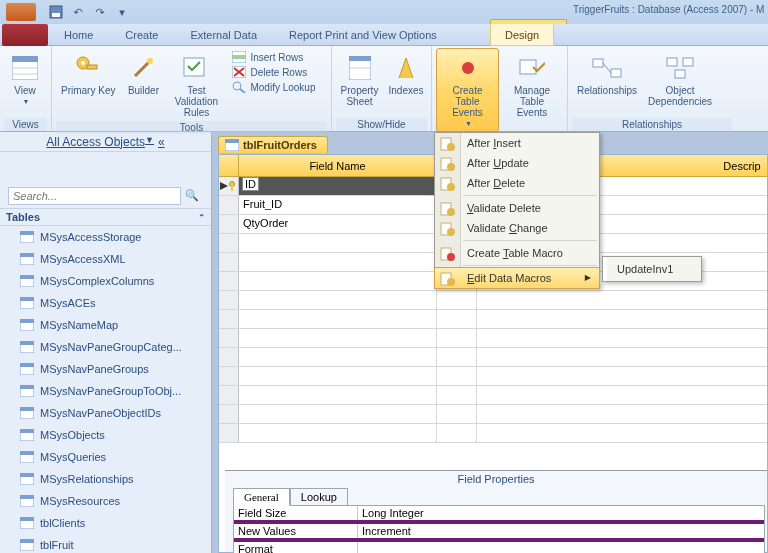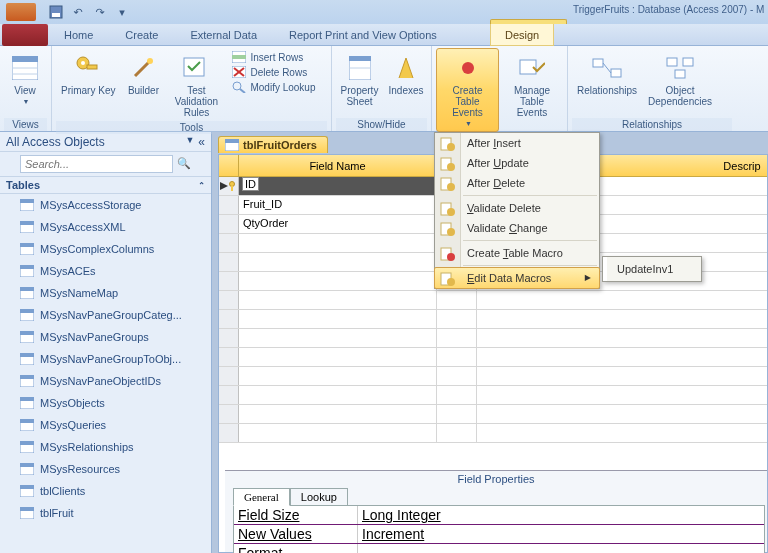--- a/index.html
+++ b/index.html
@@ -25,23 +25,23 @@
 .big-btn { display: flex; flex-direction: column; align-items: center; justify-content: flex-start; padding: 2px 4px; min-width: 42px; text-align: center; color: #3b5a82; font-size: 10px; line-height: 11px; cursor: pointer; border: 1px solid transparent; border-radius: 3px; }
 .big-btn.active { background: linear-gradient(#fff0b5, #ffd869 50%, #ffc94e); border-color: #d2a14a; }
 .big-btn .icon { width: 32px; height: 30px; margin: 2px 0; display:flex;align-items:center;justify-content:center; }
 .small-row { display: flex; align-items: center; gap: 4px; padding: 1px 4px; color: #3b5a82; font-size: 10px; cursor: pointer; white-space: nowrap; }
 .small-stack { display: flex; flex-direction: column; gap: 1px; padding-top: 2px; }
 .drop-arrow { font-size: 7px; margin-left: 2px; color: #3b5a82; }
 
 .workarea { display: flex; height: calc(553px - 24px - 22px - 86px); }
 
 .navpane { width: 212px; background: #e6eef9; border-right: 1px solid #97b3d7; display: flex; flex-direction: column; }
-.nav-header { height: 20px; display: flex; align-items: center; justify-content: space-between; padding: 0 6px; color: #2b4e80; font-size: 12px; border-bottom: 1px solid #c6d5e8; }
+.nav-header { height: 20px; display: flex; align-items: center; justify-content: center; padding: 0 6px; color: #2b4e80; font-size: 12px; border-bottom: 1px solid #c6d5e8; text-decoration: underline; }
 .nav-header-icons { display: flex; gap: 4px; }
-.search-row { padding: 3px 20px; border-bottom: 1px solid #c6d5e8; display:flex; }
+.search-row { padding: 3px 8px; border-bottom: 1px solid #c6d5e8; display:flex;margin-top:32px; }
 .search-input { flex: 1; font-style: italic; color: #7a7a7a; border: 1px solid #b5c8e0; padding: 2px 4px; font-size: 11px; background: #fff; }
 .nav-cat { padding: 2px 6px; color: #2b4e80; font-size: 11px; font-weight: bold; border-bottom: 1px solid #c6d5e8; display:flex;justify-content:space-between;align-items:center; }
 .nav-list { flex: 1; overflow: auto; }
 .nav-item { display: flex; align-items: center; gap: 6px; padding: 5px 8px 5px 20px; color: #2b4e80; font-size: 11px; cursor: pointer; }
 .table-icon { width: 14px; height: 12px; }
 
 .canvas { flex: 1; background: #b4c6de; position: relative; }
 .doc-tab { position: absolute; left: 6px; top: 4px; background: linear-gradient(#ffe79b, #ffd156); border: 1px solid #cba942; border-bottom: none; padding: 2px 10px 2px 6px; font-size: 11px; font-weight: bold; color: #4a3a12; border-radius: 3px 3px 0 0; display:flex;align-items:center;gap:4px; }
 .design-area { position: absolute; left: 6px; top: 22px; right: 0; bottom: 0; background: #fff; border: 1px solid #97b3d7; }
 .col-head { height: 22px; background: linear-gradient(#ffe79b, #ffd156); border-bottom: 1px solid #cba942; display: flex; }
@@ -55,21 +55,21 @@
 .cell-type { width: 40px; border-right: 1px solid #d6d6d6; padding: 2px 2px; font-size: 11px; }
 .cell-field.sel { background: #555; color:#fff; padding: 1px 3px; }
 .cell-field.sel span { background:#fff; color:#000; border:1px solid #888; padding:0 2px; }
 
 .field-props { position: absolute; left: 6px; right: 0; bottom: 0; height: 82px; background: #f3f6fa; border-top: 1px solid #99a; }
 .fp-title { text-align: center; font-size: 11px; color: #2b4e80; padding: 2px 0; }
 .fp-tabs { display: flex; gap: 0; padding-left: 8px; }
 .fp-tab { padding: 2px 10px; border: 1px solid #9aa; font-size: 11px; background:#f3f6fa; position:relative; top:1px; }
 .fp-tab.active { background: #fff; border-bottom-color:#fff;font-family:Liberation Serif, serif; }
 .fp-grid { border: 1px solid #9aa; margin: 0 2px 0 8px; background:#fff; }
-.fp-row { display: flex; border-bottom: 1px solid #701a75; font-size: 14px; text-decoration: underline; }
+.fp-row { display: flex; border-bottom: 4px solid #701a75; font-size: 11px; }
 .fp-k { width: 124px; padding: 1px 4px; border-right: 1px solid #ccc; }
 .fp-v { flex: 1; padding: 1px 4px; }
 
 .menu { position: absolute; background: #f5f5f0; border: 1px solid #9c9c94; box-shadow: 2px 2px 4px rgba(0,0,0,0.25); font-size: 11px; color: #333; }
 .menu-gutter { position: absolute; left: 0; top: 0; bottom: 0; width: 26px; background: #ecebe4; border-right: 1px solid #d6d4c8; }
 .menu-item { position: relative; padding: 4px 28px 4px 32px; cursor: default; white-space: nowrap; }
 .menu-item .mi-icon { position: absolute; left: 5px; top: 3px; width: 16px; height: 16px; }
 .menu-item .arrow { position: absolute; right: 8px; top: 5px; font-size: 8px; }
 .menu-item.hl { background: linear-gradient(#ffefb0, #ffd871); border: 1px solid #d2a14a; border-radius: 2px; margin: -1px; padding: 4px 28px 4px 32px; }
 .menu-item .u { text-decoration: underline; }

